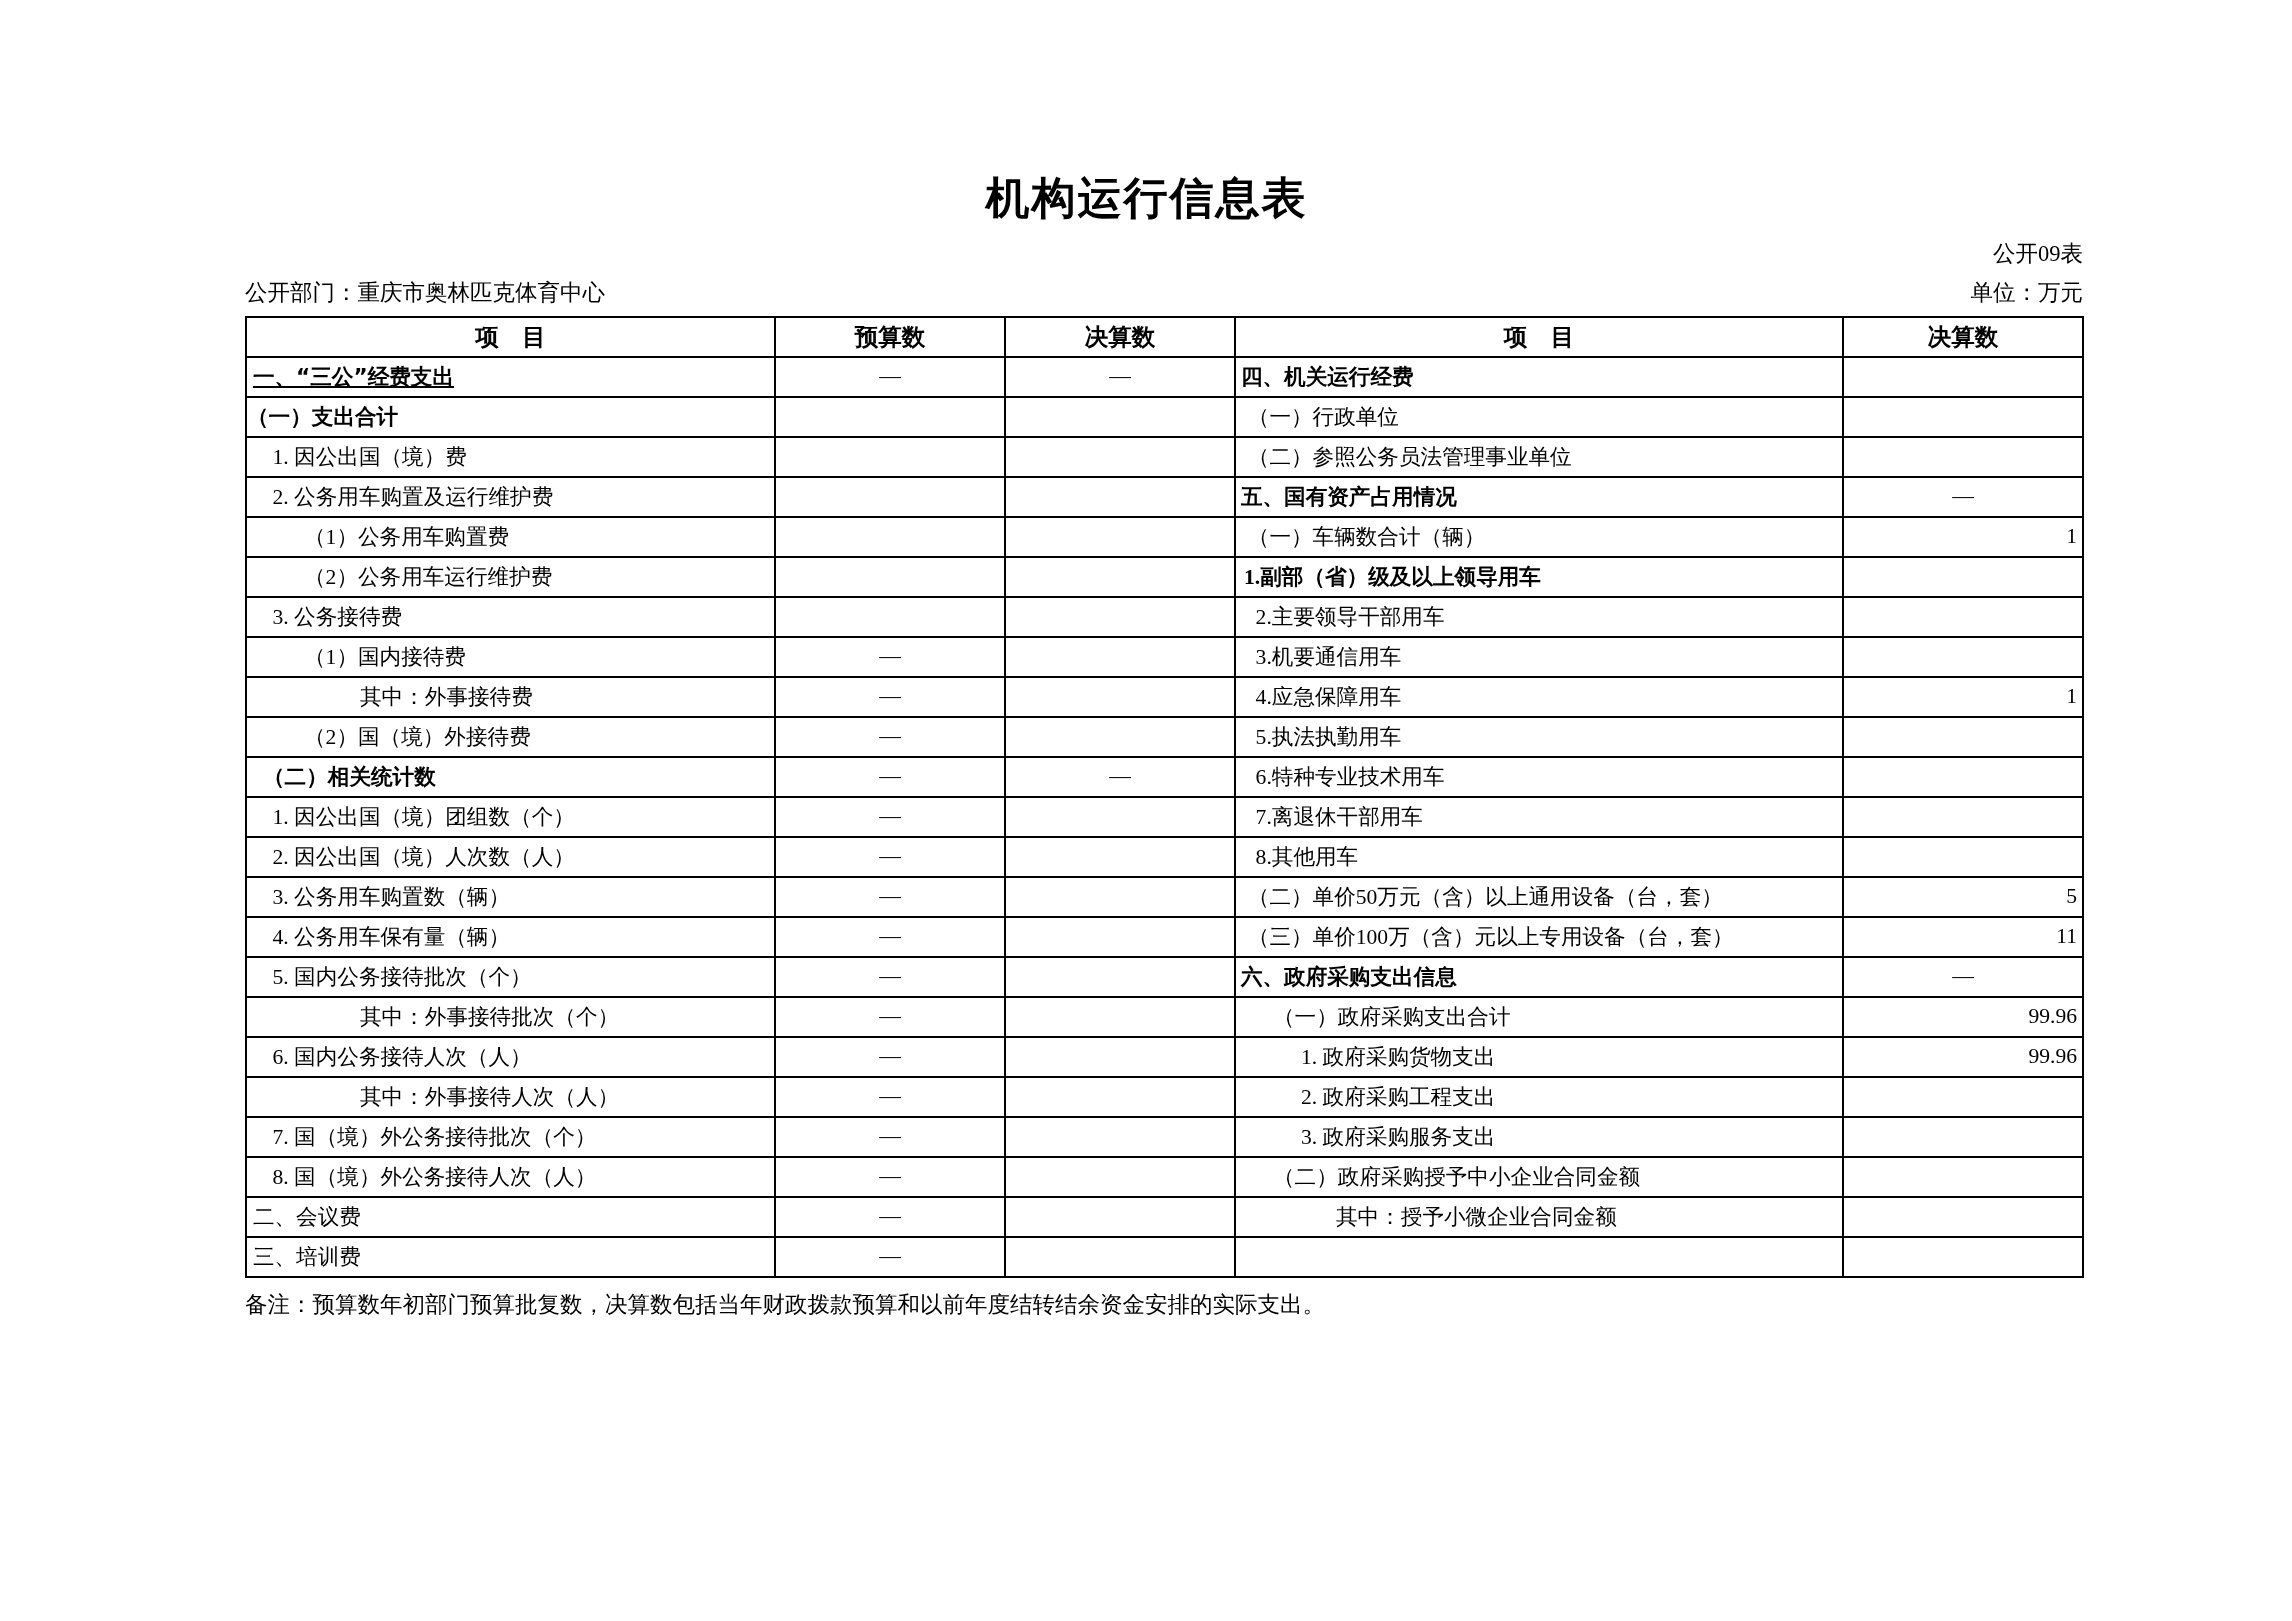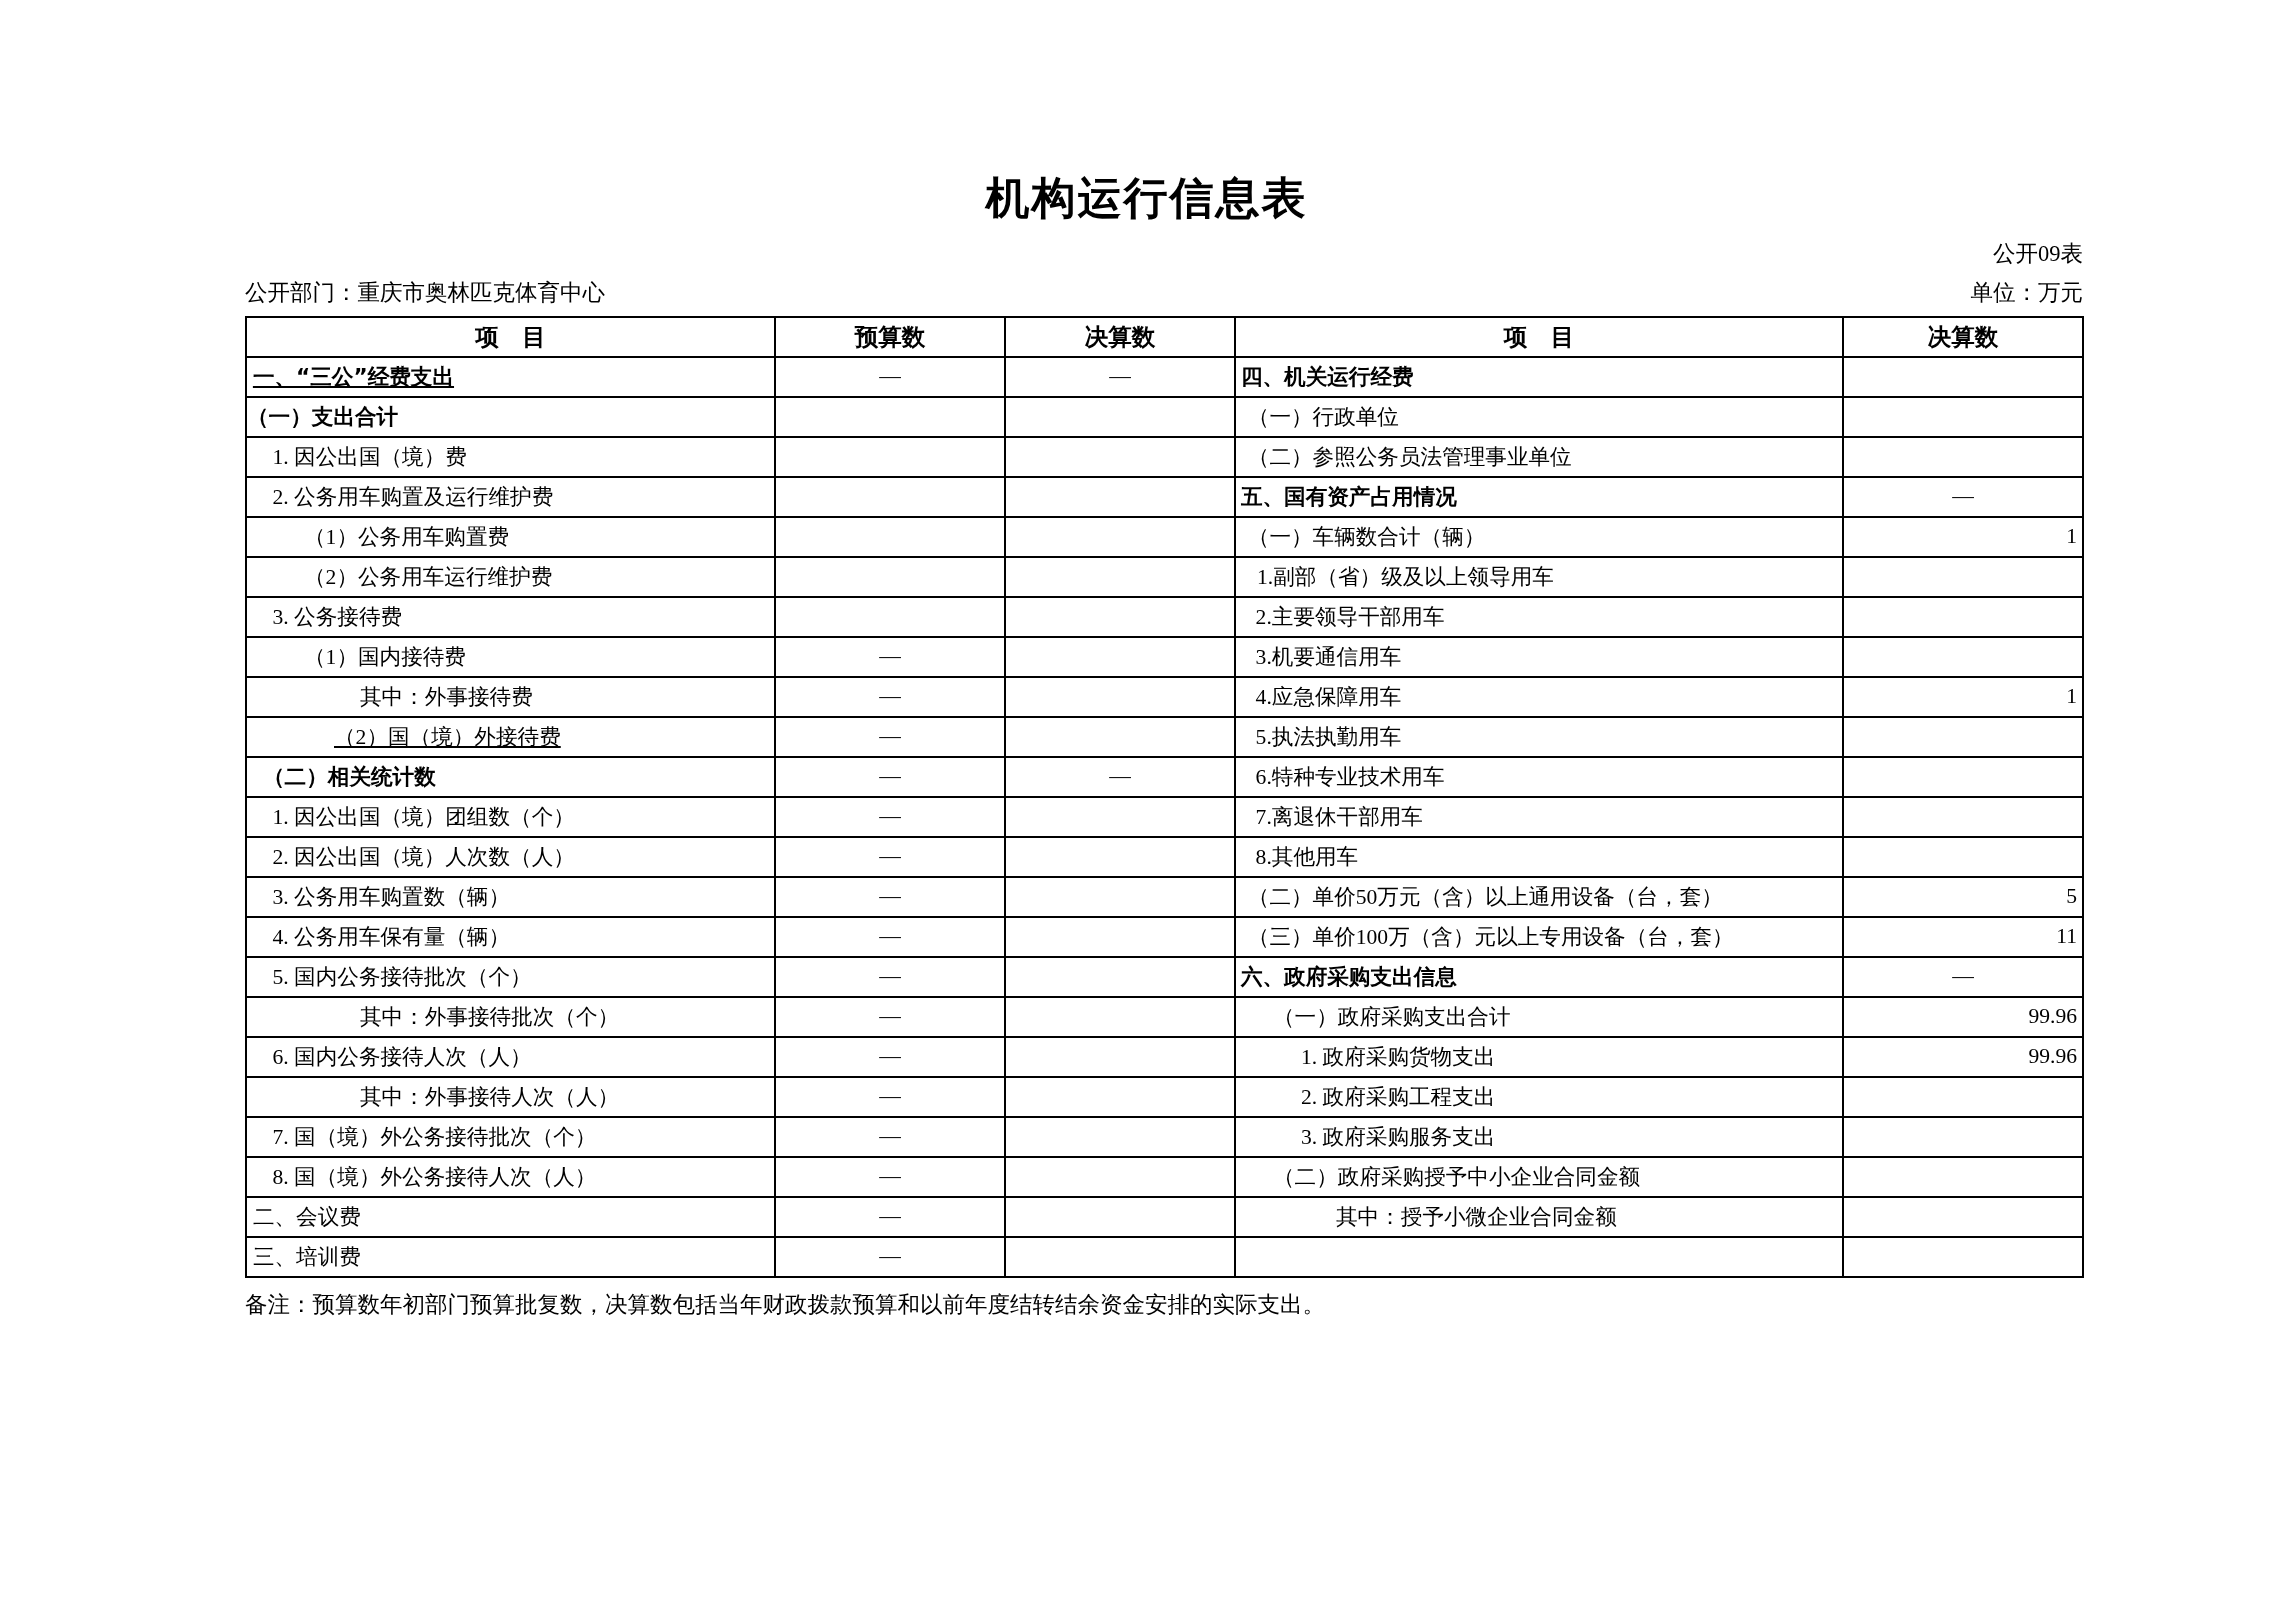--- a/index.html
+++ b/index.html
@@ -141,21 +141,21 @@
             <td class="item" style="padding-left: 57px;">（1）公务用车购置费</td>
             <td class="val"></td>
             <td class="val"></td>
             <td class="item" style="padding-left: 11.8px;">（一）车辆数合计（辆）</td>
             <td class="val num">1</td>
           </tr>
           <tr>
             <td class="item" style="padding-left: 57px;">（2）公务用车运行维护费</td>
             <td class="val"></td>
             <td class="val"></td>
-            <td class="item" style="padding-left: 21px;">1.副部（省）级及以上领导用车</td>
+            <td class="item" style="padding-left: 8px; font-weight: bold;">1.副部（省）级及以上领导用车</td>
             <td class="val"></td>
           </tr>
           <tr>
             <td class="item" style="padding-left: 25.5px;">3. 公务接待费</td>
             <td class="val"></td>
             <td class="val"></td>
             <td class="item" style="padding-left: 19.6px;">2.主要领导干部用车</td>
             <td class="val"></td>
           </tr>
           <tr>
@@ -166,21 +166,21 @@
             <td class="val"></td>
           </tr>
           <tr>
             <td class="item" style="padding-left: 113px;">其中：外事接待费</td>
             <td class="val">—</td>
             <td class="val"></td>
             <td class="item" style="padding-left: 19.6px; margin-left: 40px;">4.应急保障用车</td>
             <td class="val num">1</td>
           </tr>
           <tr>
-            <td class="item" style="padding-left: 87px; text-decoration: underline;">（2）国（境）外接待费</td>
+            <td class="item" style="padding-left: 57px;">（2）国（境）外接待费</td>
             <td class="val">—</td>
             <td class="val"></td>
             <td class="item" style="padding-left: 19.6px;">5.执法执勤用车</td>
             <td class="val"></td>
           </tr>
           <tr>
             <td class="item bold" style="padding-left: 16px;">（二）相关统计数</td>
             <td class="val">—</td>
             <td class="val">—</td>
             <td class="item" style="padding-left: 19.6px;">6.特种专业技术用车</td>

